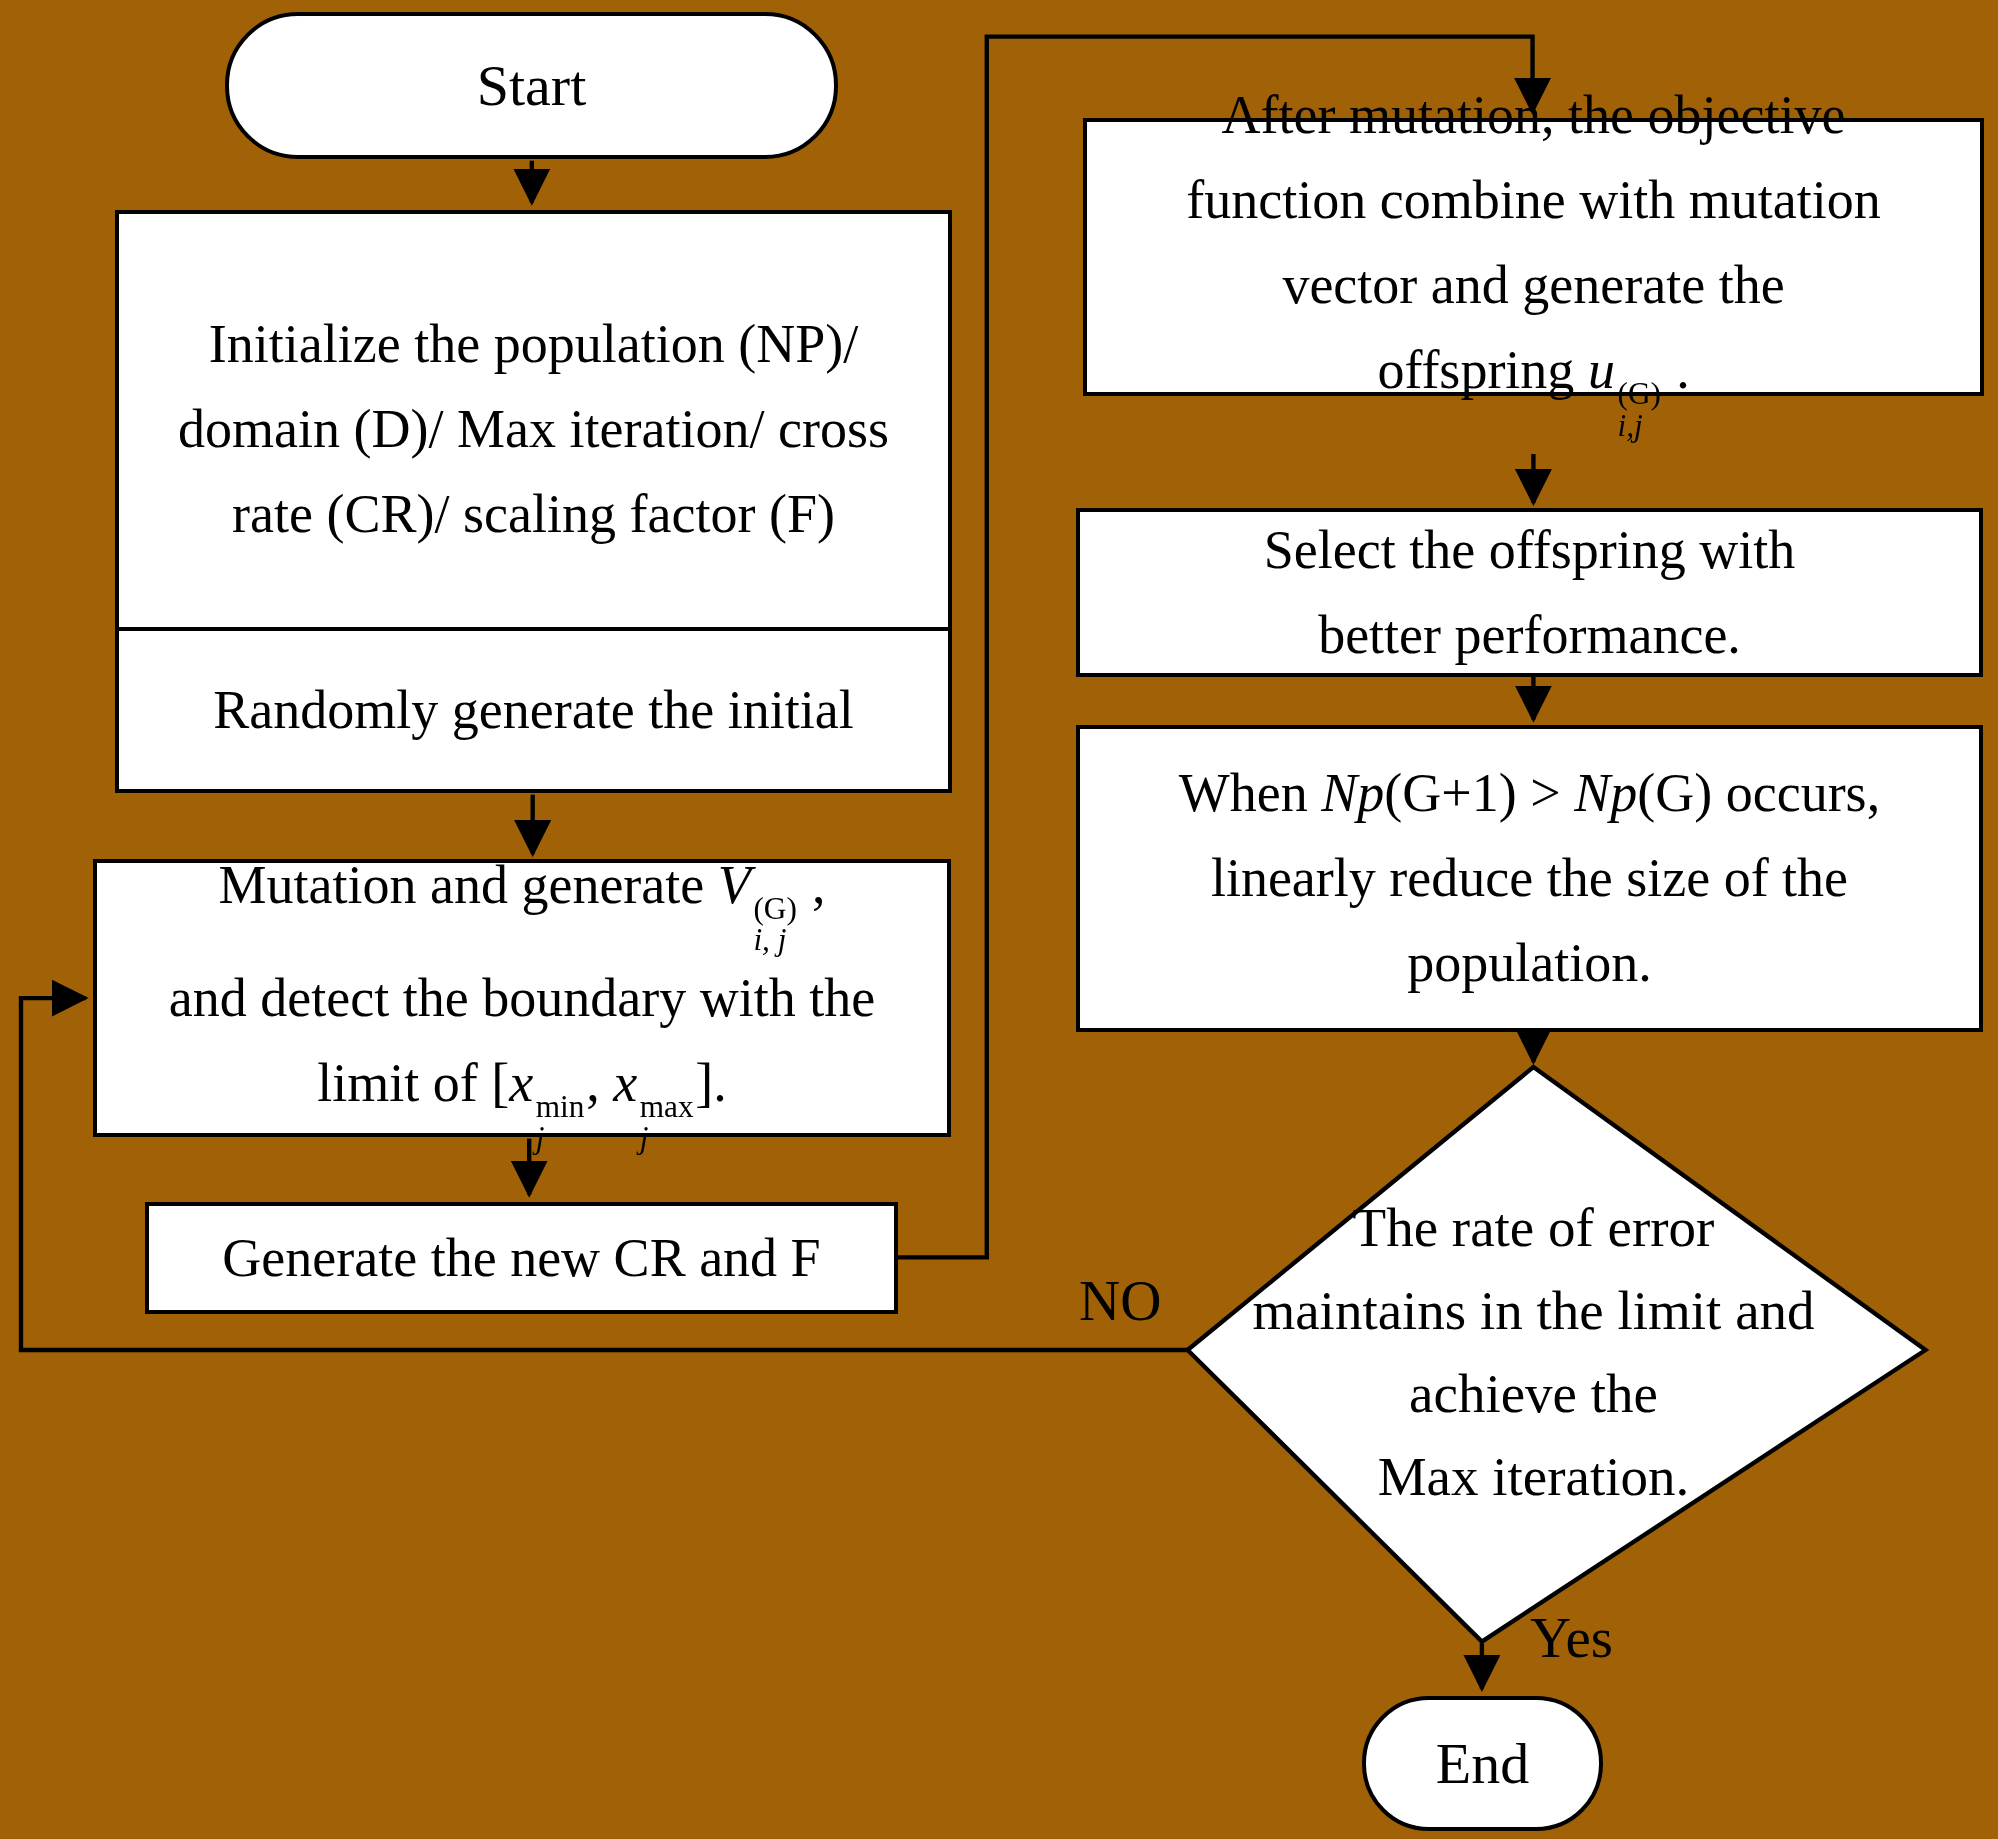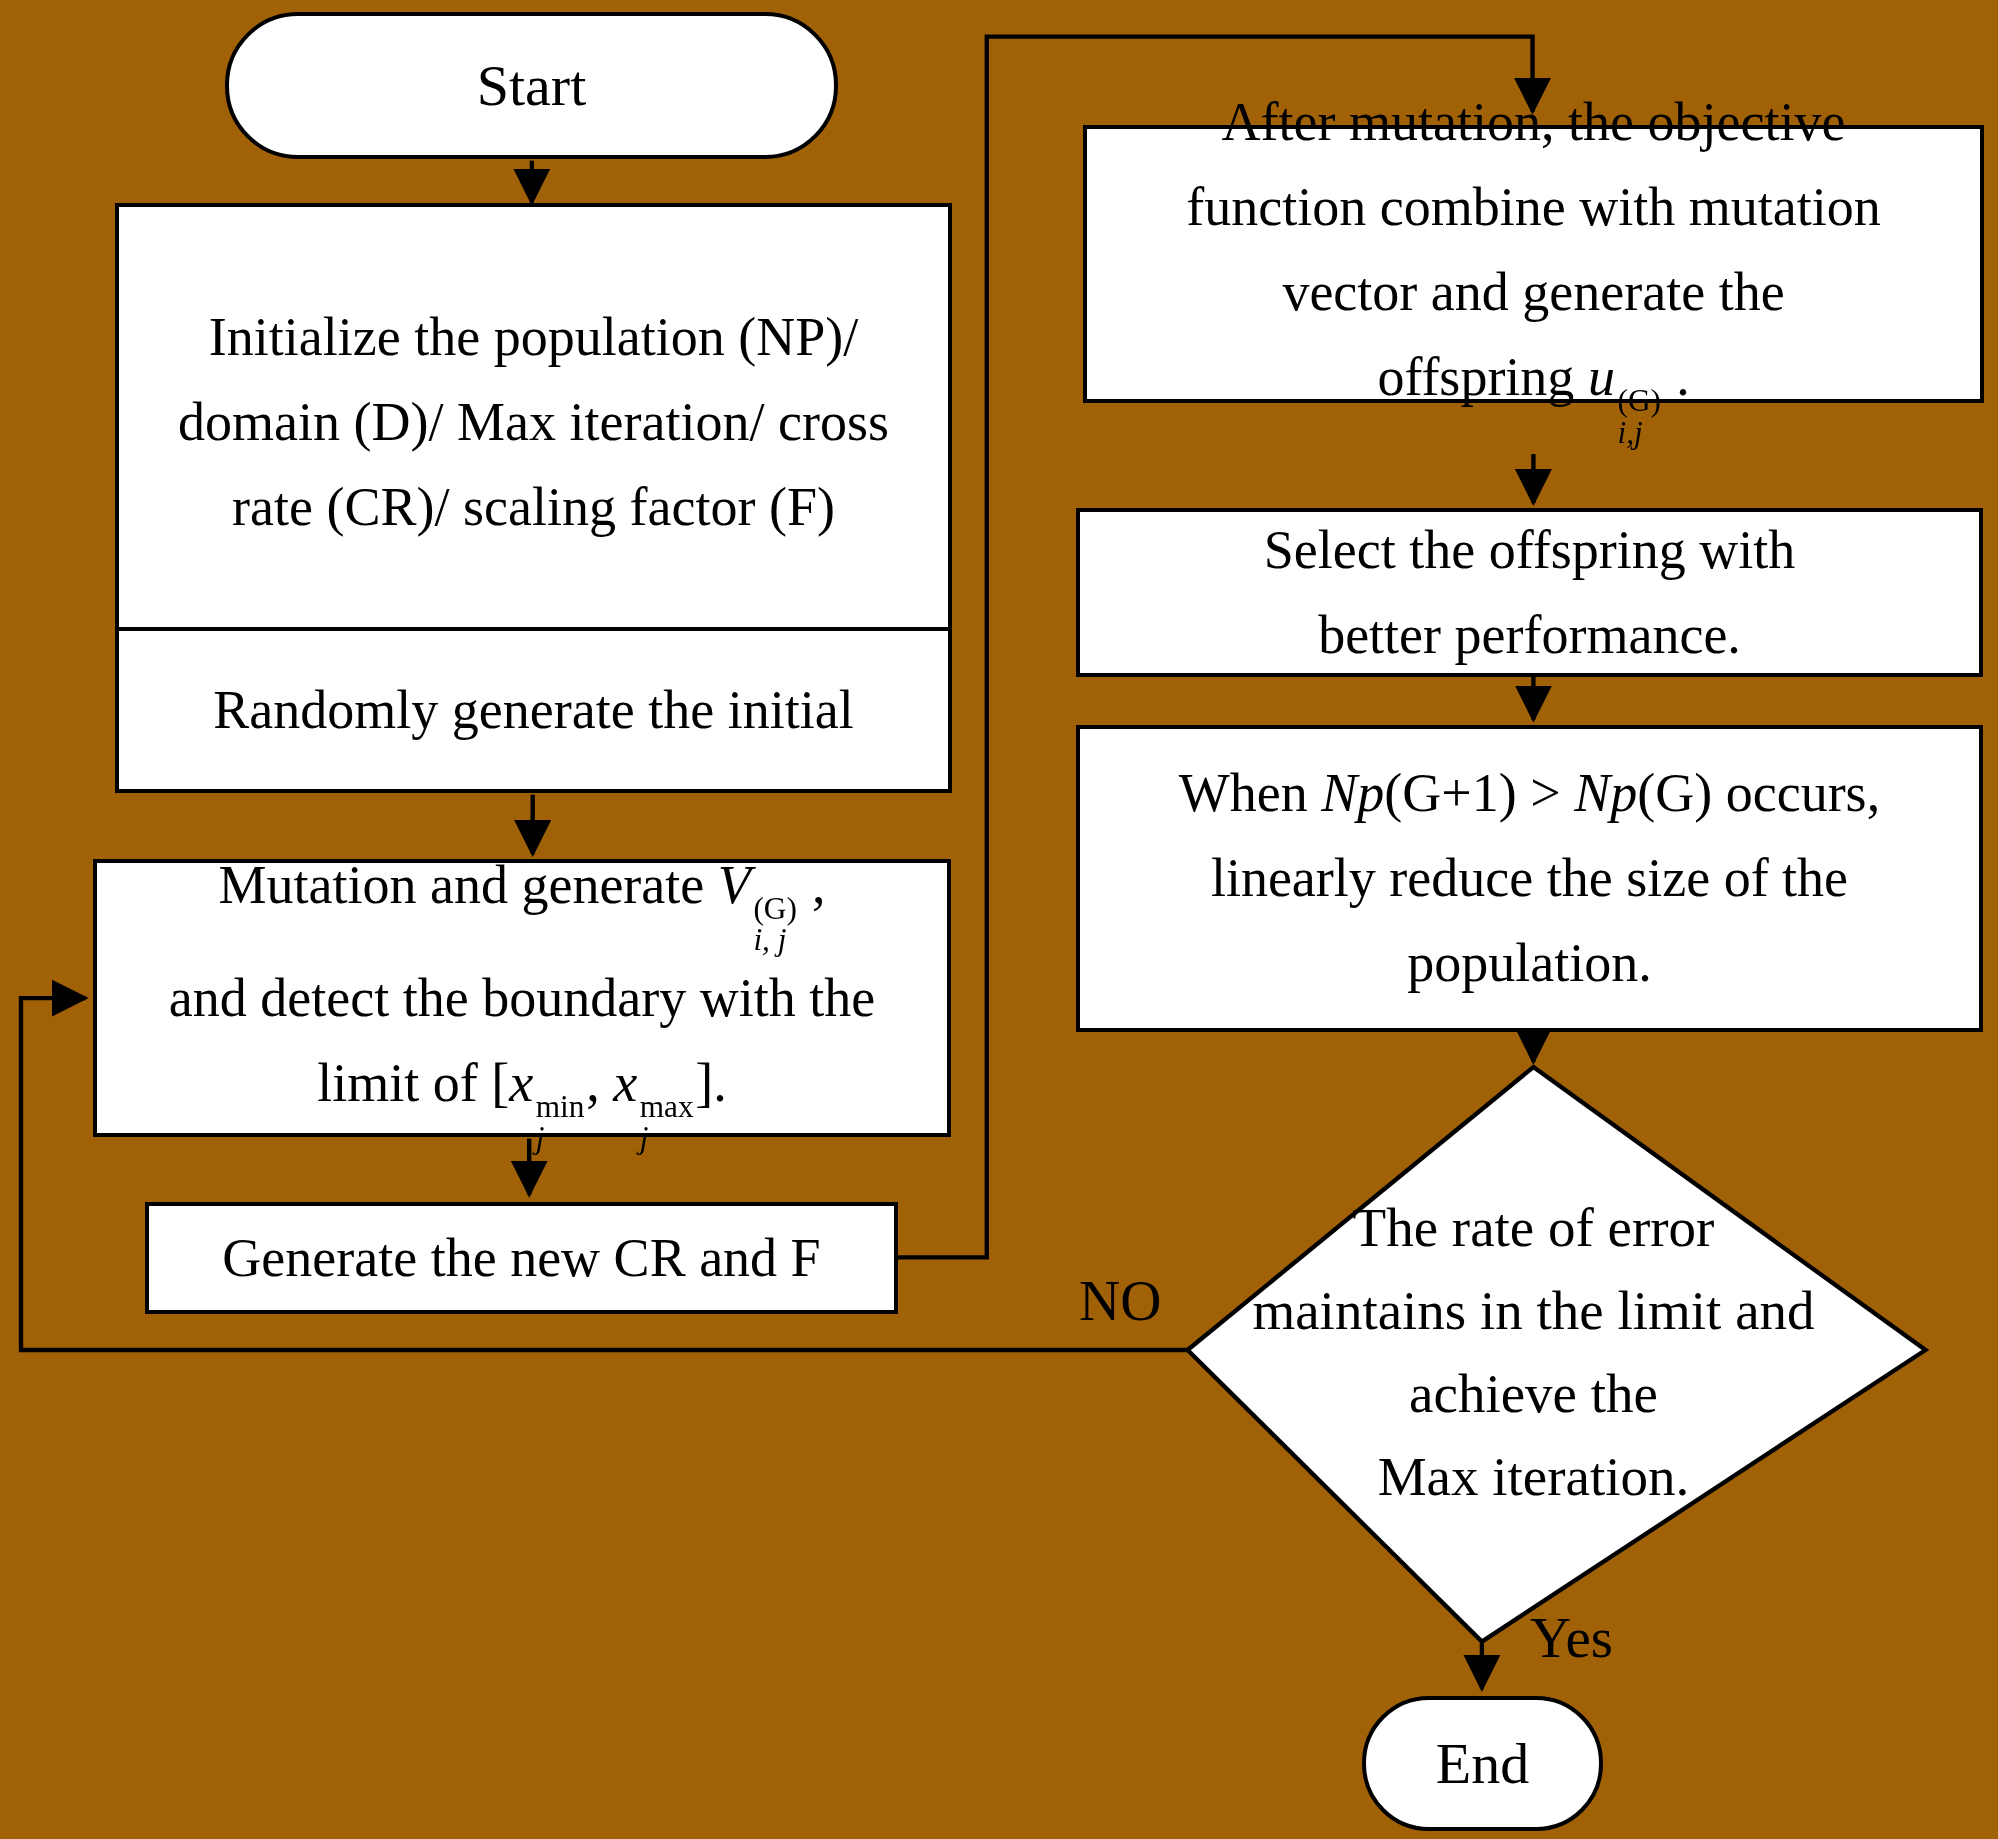--- a/index.html
+++ b/index.html
@@ -54,21 +54,21 @@
     <path class="edge" d="M1360 1546 H24 V1143 H98" marker-end="url(#arrow)" stroke="#000000"></path>
     <path class="edge" d="M1697 1882 V1934" marker-end="url(#arrow)" stroke="#000000"></path>
 
     <polygon class="shape" points="1756,1222 2205,1546 1697,1880 1360,1546" stroke="#000000"></polygon>
   </svg>
 
   <div class="node pill" style="left:225px; top:12.2px; width:613px; height:147px; border-radius:73px;">
     <div class="tl">Start</div>
   </div>
 
-  <div class="node rect" style="left:115px; top:203px; width:837px; height:438px;">
+  <div class="node rect" style="left:115px; top:210px; width:837px; height:438px;">
     <div class="tl">Initialize the population (NP)/</div>
     <div class="tl">domain (D)/ Max iteration/ cross</div>
     <div class="tl">rate (CR)/ scaling factor (F)</div>
   </div>
 
   <div class="node rect" style="left:115px; top:627px; width:837px; height:166px;">
     <div class="tl">Randomly generate the initial</div>
   </div>
 
   <div class="node rect" style="left:93px; top:859px; width:858px; height:278px;">
@@ -87,21 +87,21 @@
           <span class="sup">max</span>
           <span class="sub">j</span>
         </span><span>].</span>
     </div>
   </div>
 
   <div class="node rect" style="left:145px; top:1202px; width:753px; height:112px;">
     <div class="tl">Generate the new CR and F</div>
   </div>
 
-  <div class="node rect" style="left:1083px; top:125px; width:901px; height:278px;">
+  <div class="node rect" style="left:1083px; top:118px; width:901px; height:278px;">
     <div class="tl">After mutation, the objective</div>
     <div class="tl">function combine with mutation</div>
     <div class="tl">vector and generate the</div>
     <div class="tl">
       <span>offspring </span><span class="mi">u</span><span class="msk">
           <span class="sup">(G)</span>
           <span class="sub">i,j</span>
         </span><span> .</span>
     </div>
   </div>

